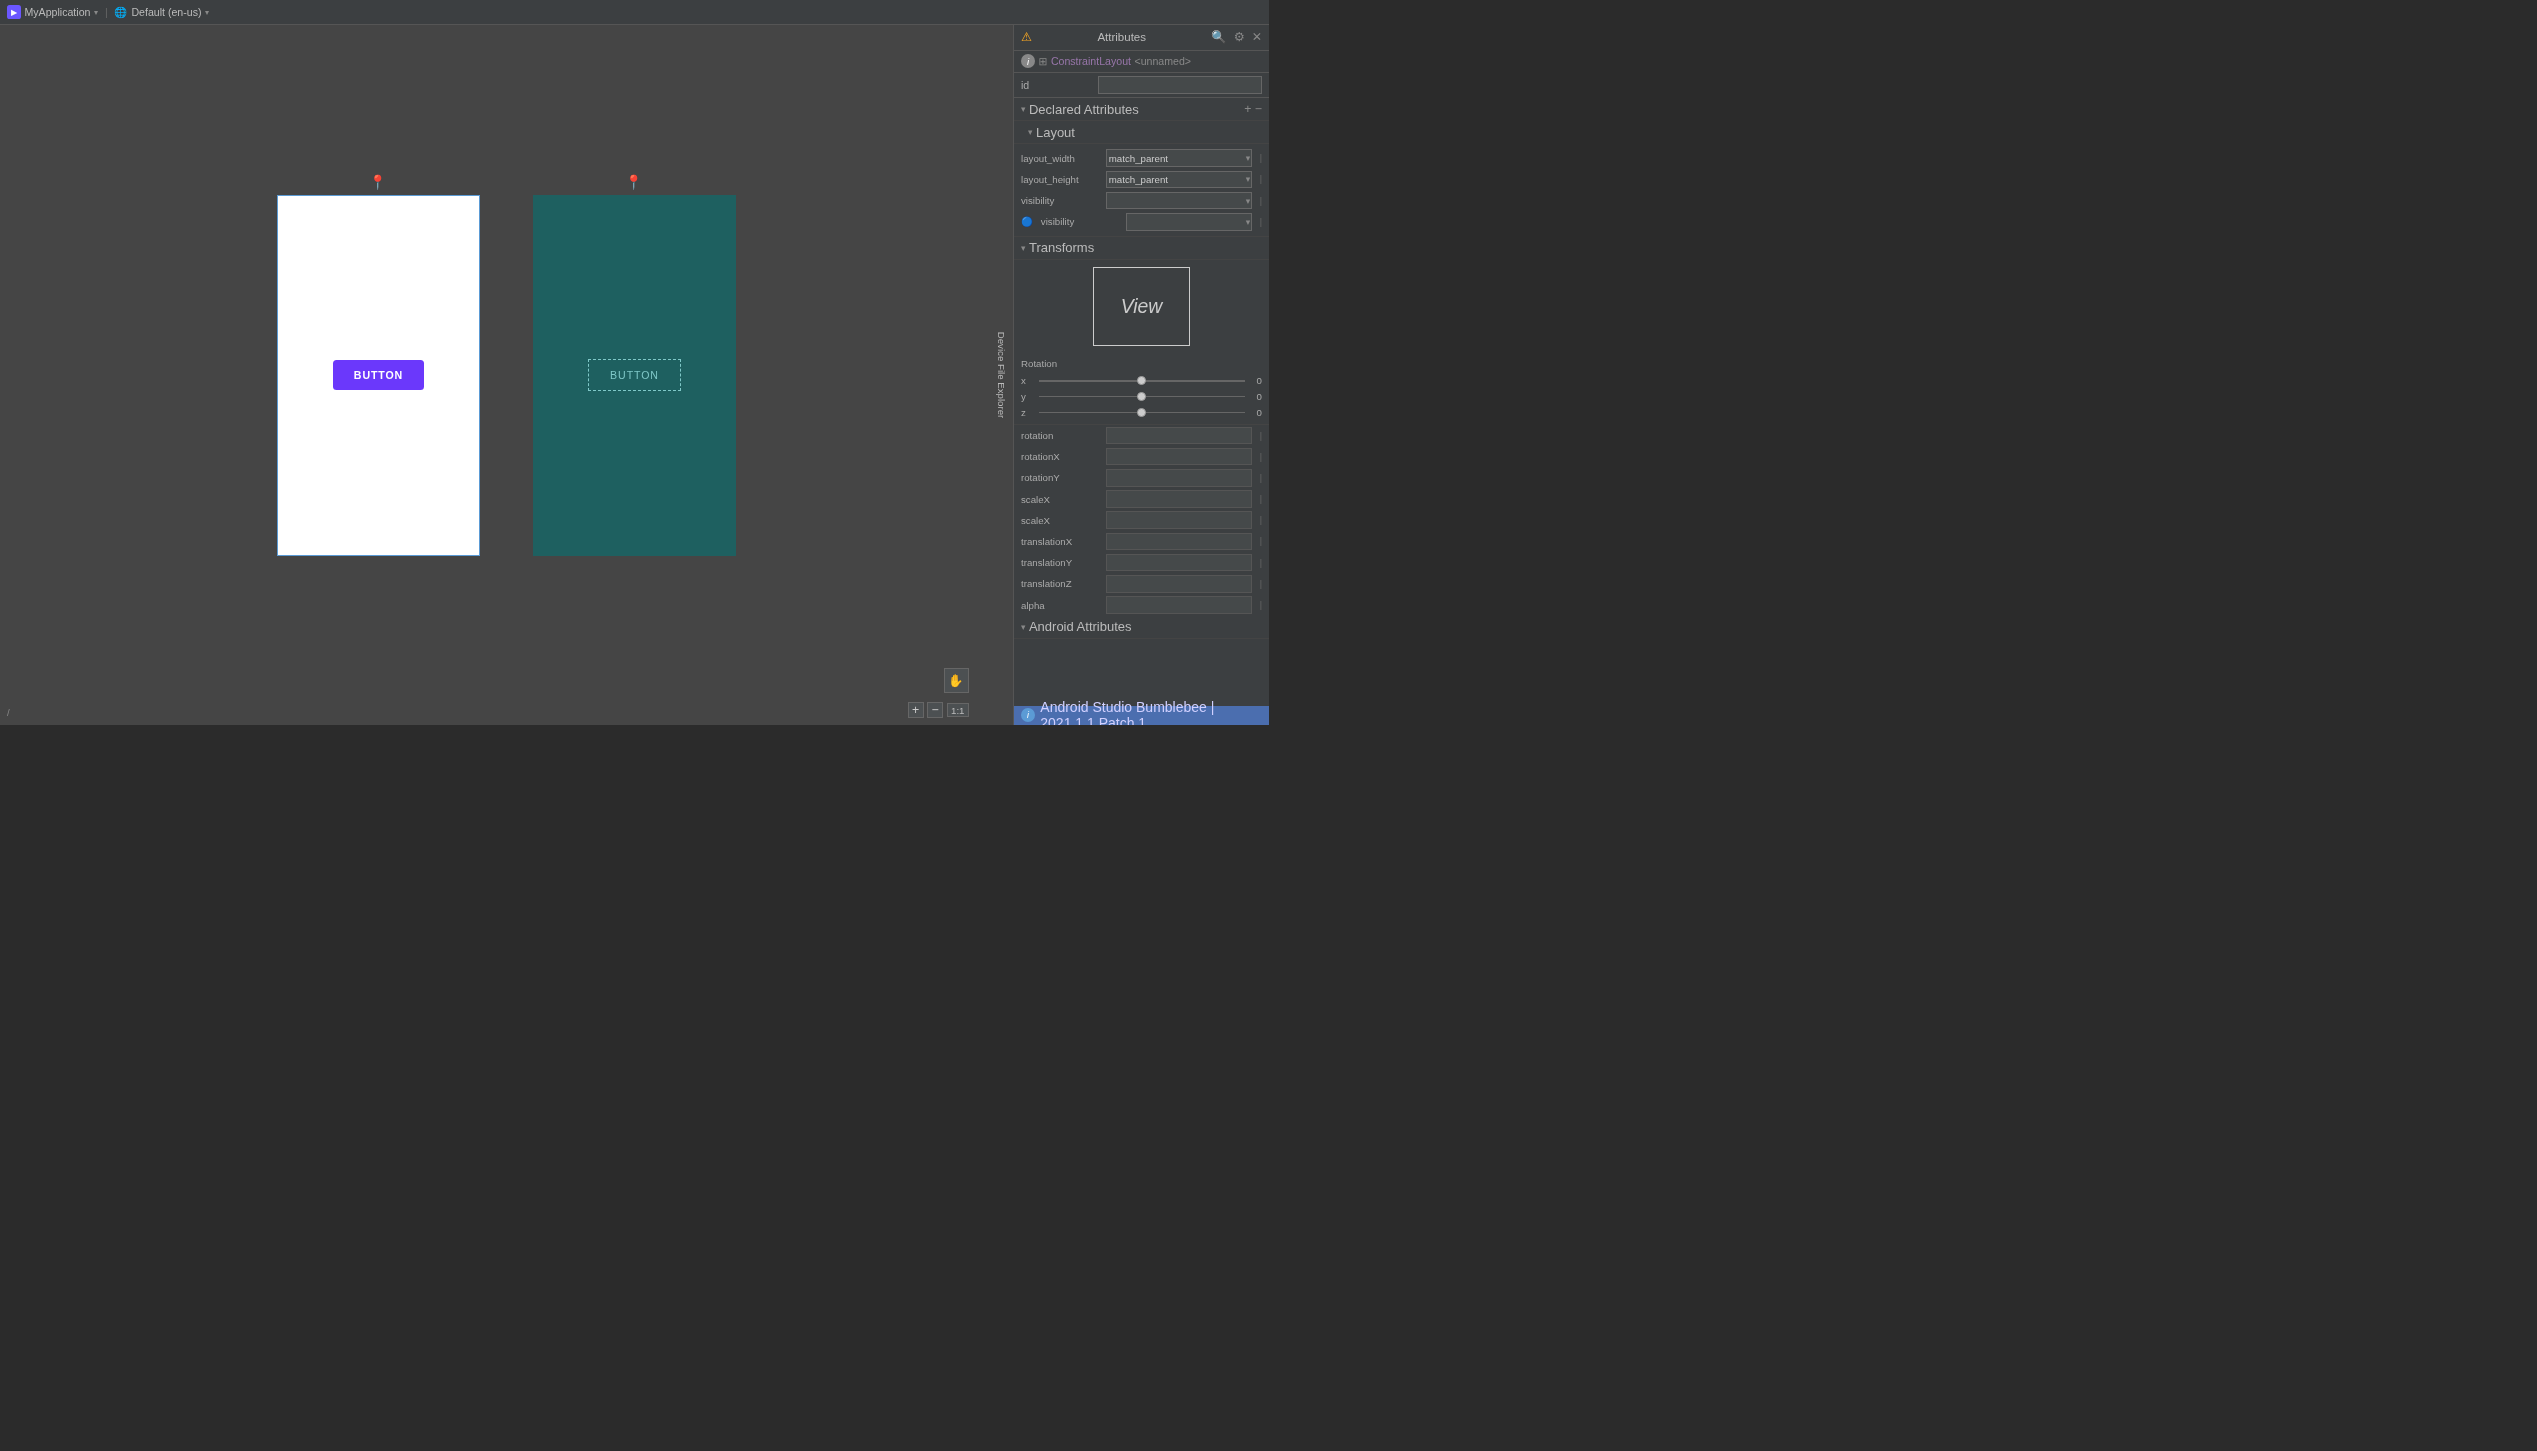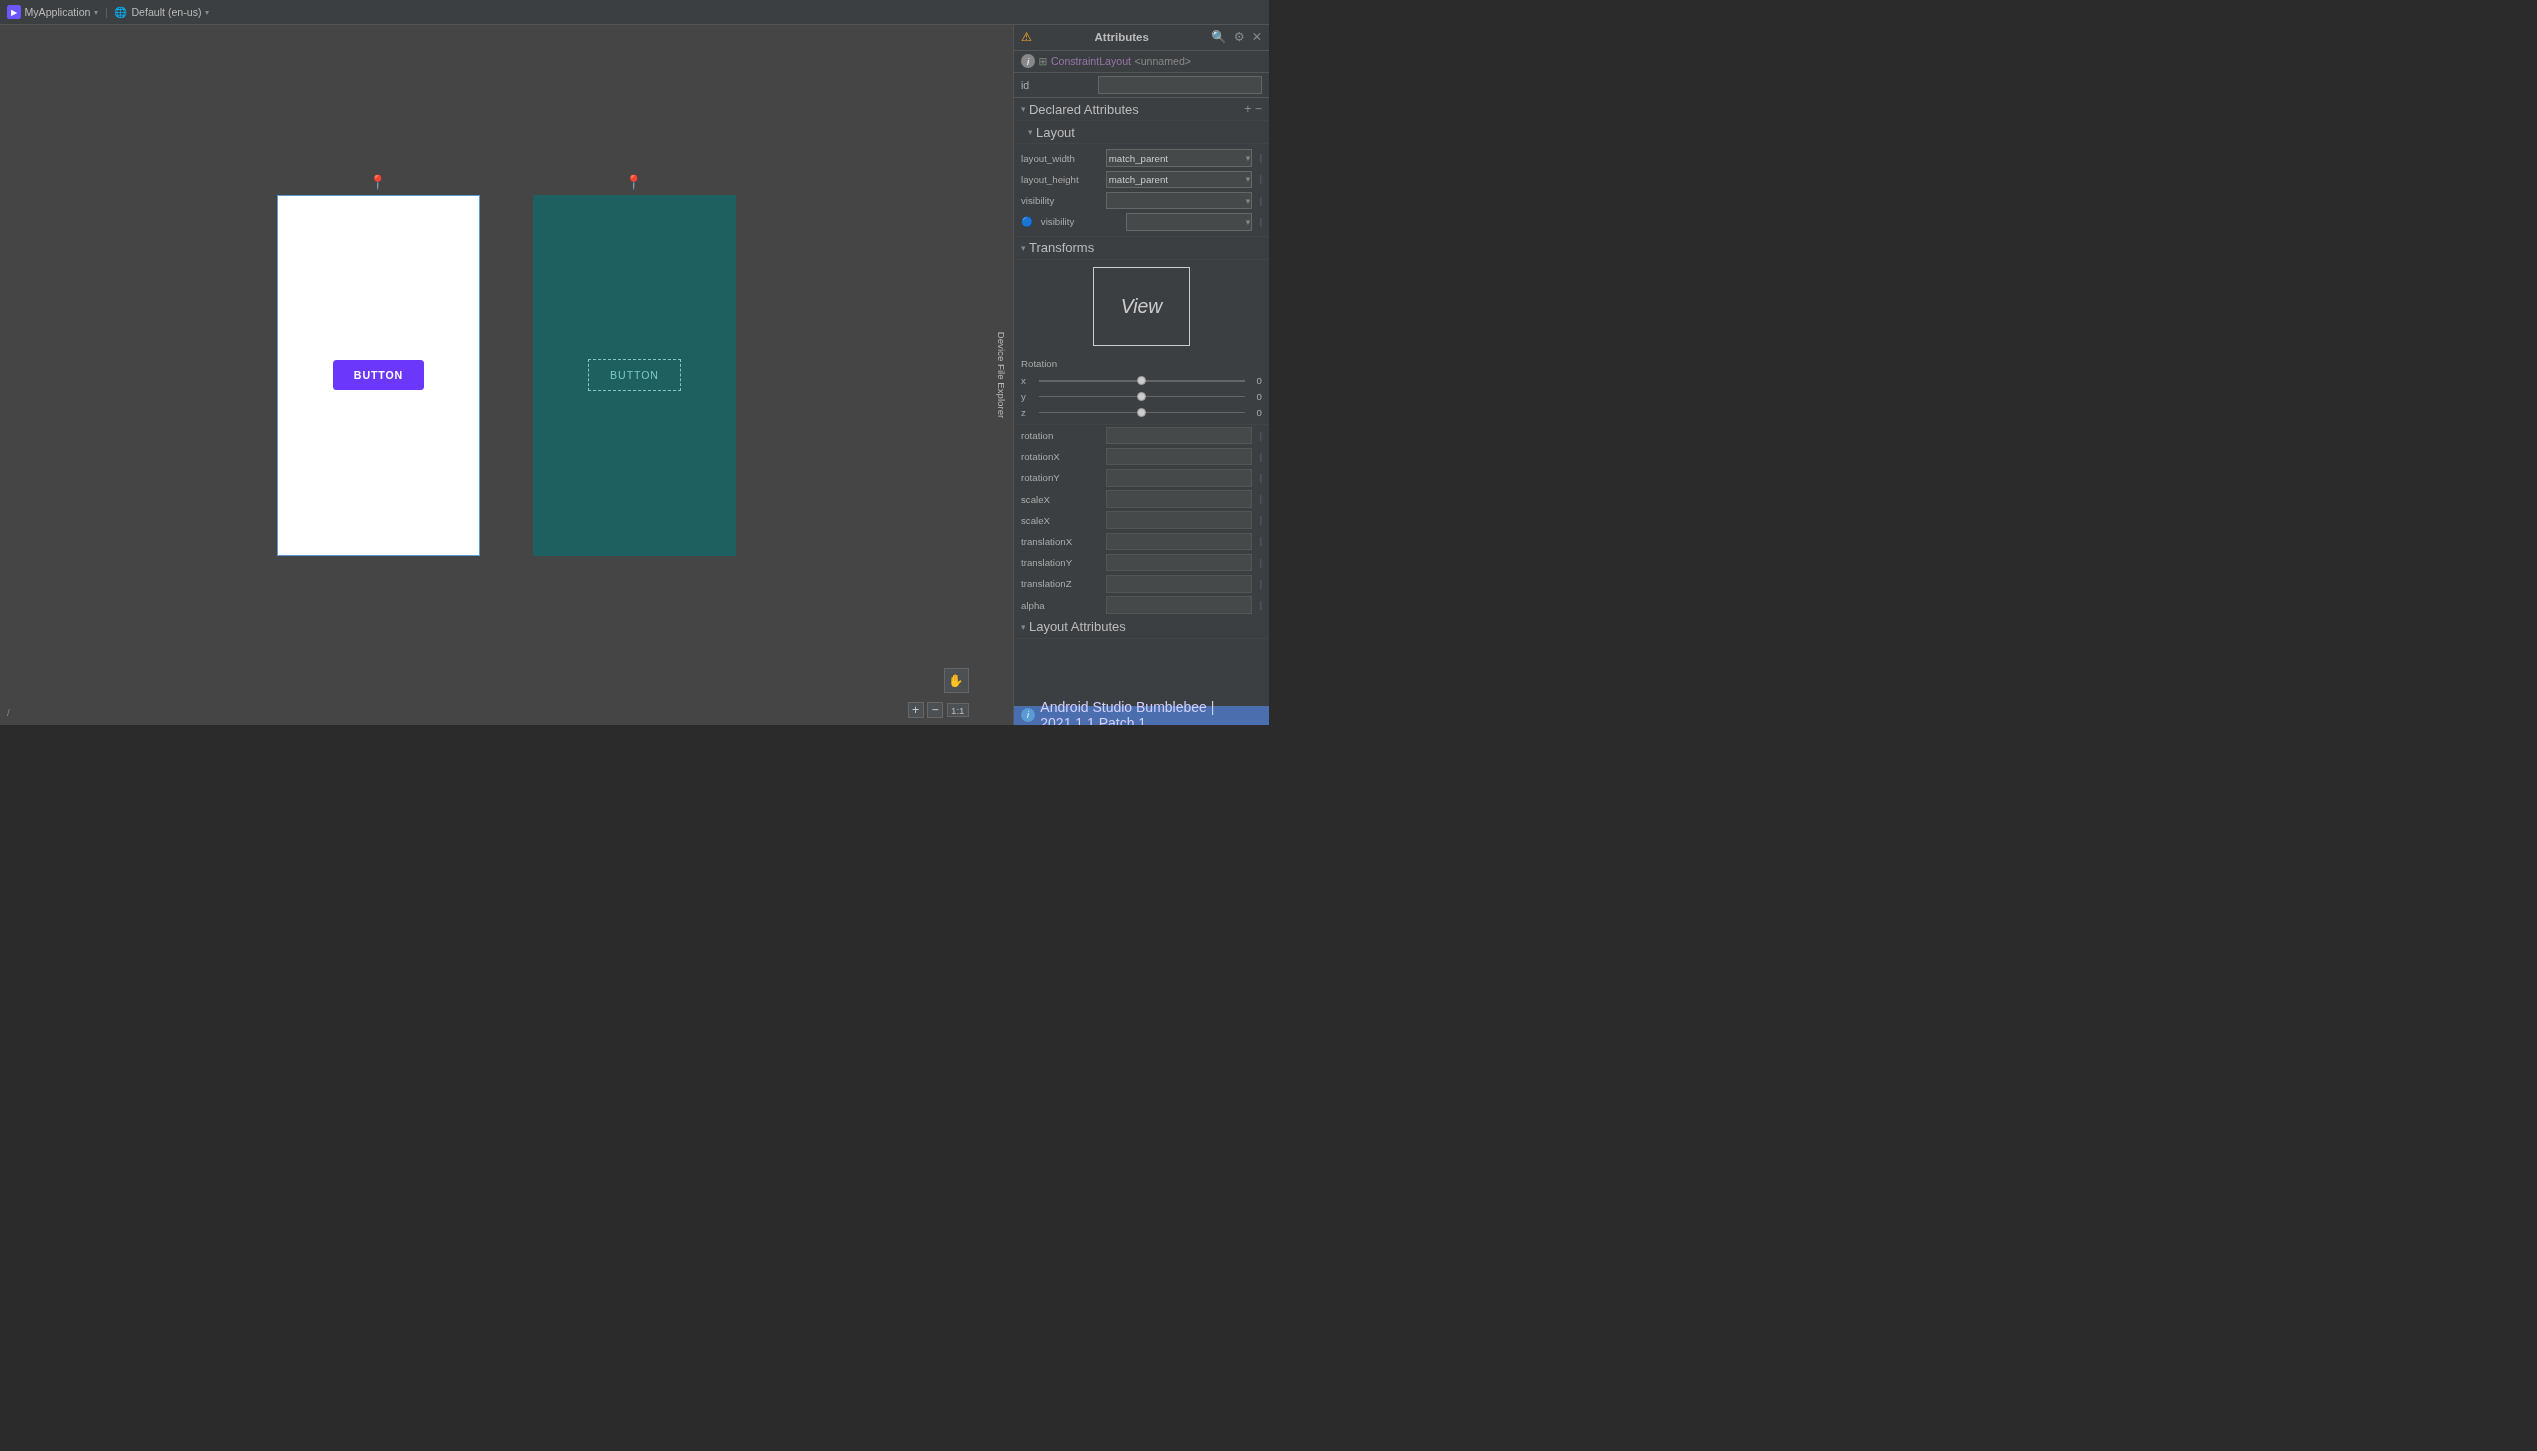--- a/index.html
+++ b/index.html
@@ -184,21 +184,21 @@
       align-items: center;
       justify-content: space-between;
       padding: 5.3px 7px;
       border-bottom: 0.9px solid #555;
       background: #3c3f41;
     }
 
     .panel-title {
       font-size: 11.5px;
       color: #bbb;
-      font-weight: 700;
+      font-weight: 400;
     }
 
     .panel-header-icons {
       display: flex;
       gap: 7px;
       align-items: center;
     }
 
     .panel-header-icon {
       color: #888;
@@ -724,21 +724,21 @@
         </div>
         <div class="attr-row">
           <span class="attr-label">alpha</span>
           <input type="text" class="attr-input" style="">
           <span class="attr-pin">|</span>
         </div>
       </div>
 
       <div class="section-header">
         <span class="section-chevron">▾</span>
-        <span class="section-header-text">Layout Attributes</span>
+        <span class="section-header-text">Android Attributes</span>
       </div>
 
     </div>
 
     <div class="status-bar">
       <div class="info-icon">i</div>
       <span class="status-text">Android Studio Bumblebee | 2021.1.1 Patch 1</span>
     </div>
 
   </div>

